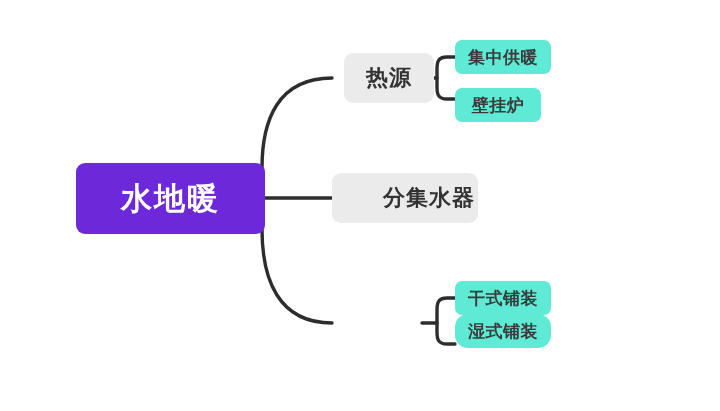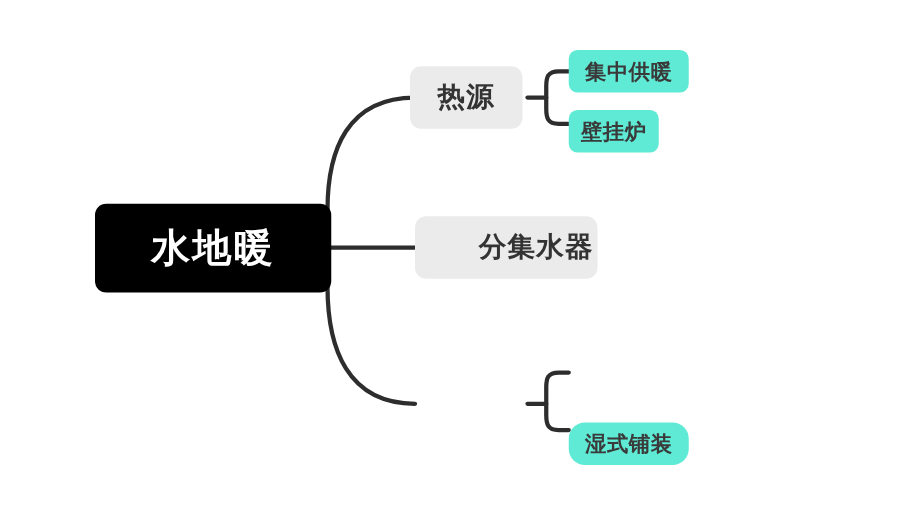--- a/index.html
+++ b/index.html
@@ -32,58 +32,58 @@
     justify-content: center;
     box-sizing: border-box;
     white-space: nowrap;
   }
   
   .node-root {
     left: 76px;
     top: 163px;
     width: 189px;
     height: 71px;
-    background: #000000;
+    background: #6d28d9;
     border-radius: 9px;
     color: #ffffff;
     font-size: 31px;
     font-weight: 700;
     letter-spacing: 2px;
     z-index: 3;
   }
   
   .node-l1 {
     background: #ebebeb;
     border-radius: 9px;
     color: #333333;
     font-size: 22px;
     font-weight: 700;
     letter-spacing: 1px;
     height: 50px;
     z-index: 3;
   }
-  .node-l1.n-heatsource { left: 328px; top: 53px;  width: 90px; }
+  .node-l1.n-heatsource { left: 344px; top: 53px;  width: 90px; }
   .node-l1.n-manifold   { left: 332px; top: 173px; width: 146px; padding-left: 48px; }
   .node-l1.n-pipe       { left: 332px; top: 298px; width: 90px; }
   
   .node-l2 {
     background: #5eead4;
     border-radius: 7px;
     color: #3a3a3a;
     font-size: 17px;
     font-weight: 700;
     letter-spacing: 0.5px;
     height: 34px;
     padding: 0 10px;
     z-index: 3;
   }
   .node-l2.n-central { left: 455px; top: 40px;  width: 96px; }
-  .node-l2.n-boiler  { left: 455px; top: 88px;  width: 72px; }
+  .node-l2.n-boiler  { left: 455px; top: 88px;  width: 86px; }
   .node-l2.n-dry     { left: 455px; top: 281px; width: 96px; }
-  .node-l2.n-wet     { left: 455px; top: 338px; width: 96px; border-radius: 13px; }
+  .node-l2.n-wet     { left: 455px; top: 314px; width: 96px; border-radius: 13px; }
 </style>
 </head>
 <body>
 
 <div id="mindmap-canvas">
 
   <svg id="connector-layer" viewBox="0 0 720 411" width="720" height="411">
     <g fill="none" stroke="#2d2d2d" stroke-width="3.4" stroke-linecap="round">
 
       <path d="M 262 168 C 262 120 278 78 332 78"></path>
@@ -104,16 +104,17 @@
 
   <div class="node node-l1 n-heatsource">热源</div>
 
   <div class="node node-l1 n-manifold">分集水器</div>
 
 
   <div class="node node-l2 n-central">集中供暖</div>
 
   <div class="node node-l2 n-boiler">壁挂炉</div>
 
+  <div class="node node-l2 n-dry">干式铺装</div>
 
   <div class="node node-l2 n-wet">湿式铺装</div>
 
 </div>
 
 </body></html>

